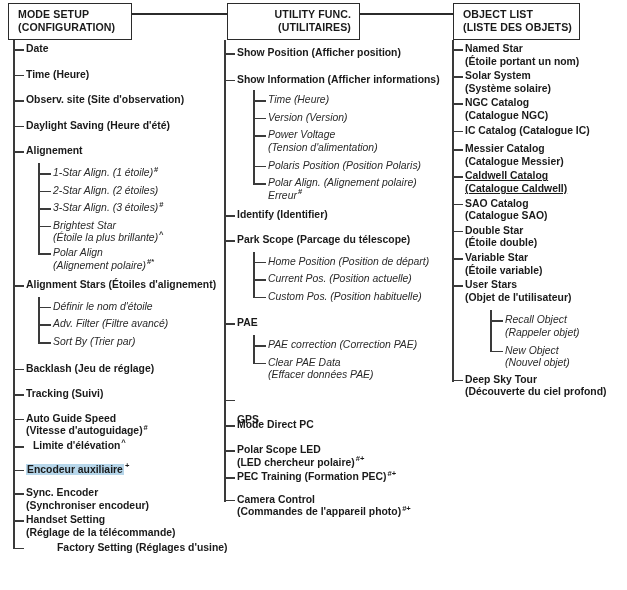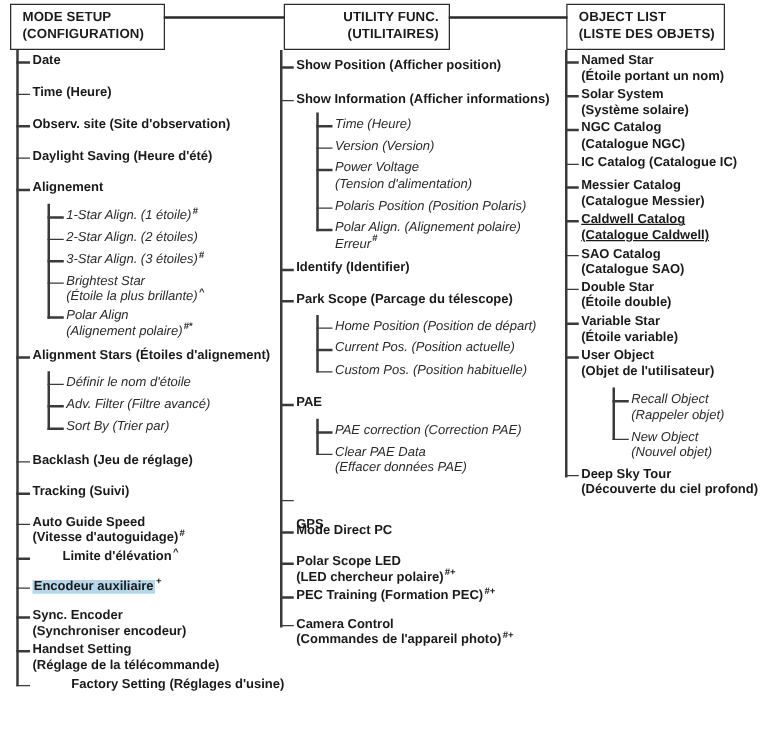--- a/index.html
+++ b/index.html
@@ -122,21 +122,21 @@
       <div class="tick" style="left: 13px; top: 368.6px; width: 11px;"></div>
       <div class="node l1" style="left: 26px; top: 388.2px;">
         <span class="ln">Tracking (Suivi)</span>
       </div>
       <div class="tick" style="left: 13px; top: 394.2px; width: 11px;"></div>
       <div class="node l1" style="left: 26px; top: 412.8px;">
         <span class="ln">Auto Guide Speed</span>
         <span class="ln">(Vitesse d'autoguidage)<sup class="mk">#</sup></span>
       </div>
       <div class="tick" style="left: 13px; top: 418.8px; width: 11px;"></div>
-      <div class="node l1" style="left: 26px; top: 440px; padding-left: 24px;">
+      <div class="node l1" style="left: 9px; top: 440px; padding-left: 24px;">
         <span class="ln">Limite d'élévation<sup class="mk">^</sup></span>
       </div>
       <div class="tick" style="left: 13px; top: 446px; width: 11px;"></div>
       <div class="node l1" style="left: 26px; top: 463.6px;">
         <span class="ln"><span class="hl">Encodeur auxiliaire</span><sup class="mk">+</sup></span>
       </div>
       <div class="tick" style="left: 13px; top: 469.6px; width: 11px;"></div>
       <div class="node l1" style="left: 26px; top: 487.2px;">
         <span class="ln">Sync. Encoder</span>
         <span class="ln">(Synchroniser encodeur)</span>
@@ -281,21 +281,21 @@
         <span class="ln">Double Star</span>
         <span class="ln">(Étoile double)</span>
       </div>
       <div class="tick" style="left: 452px; top: 230.8px; width: 11px;"></div>
       <div class="node l1" style="left: 465px; top: 252px;">
         <span class="ln">Variable Star</span>
         <span class="ln">(Étoile variable)</span>
       </div>
       <div class="tick" style="left: 452px; top: 258px; width: 11px;"></div>
       <div class="node l1" style="left: 465px; top: 279.2px;">
-        <span class="ln">User Object</span>
+        <span class="ln">User Stars</span>
         <span class="ln">(Objet de l'utilisateur)</span>
       </div>
       <div class="tick" style="left: 452px; top: 285.2px; width: 11px;"></div>
       <div class="node l2" style="left: 505px; top: 314.4px;">
         <span class="ln">Recall Object</span>
         <span class="ln">(Rappeler objet)</span>
       </div>
       <div class="tick" style="left: 490px; top: 320.4px; width: 13px;"></div>
       <div class="node l2" style="left: 505px; top: 344.6px;">
         <span class="ln">New Object</span>

